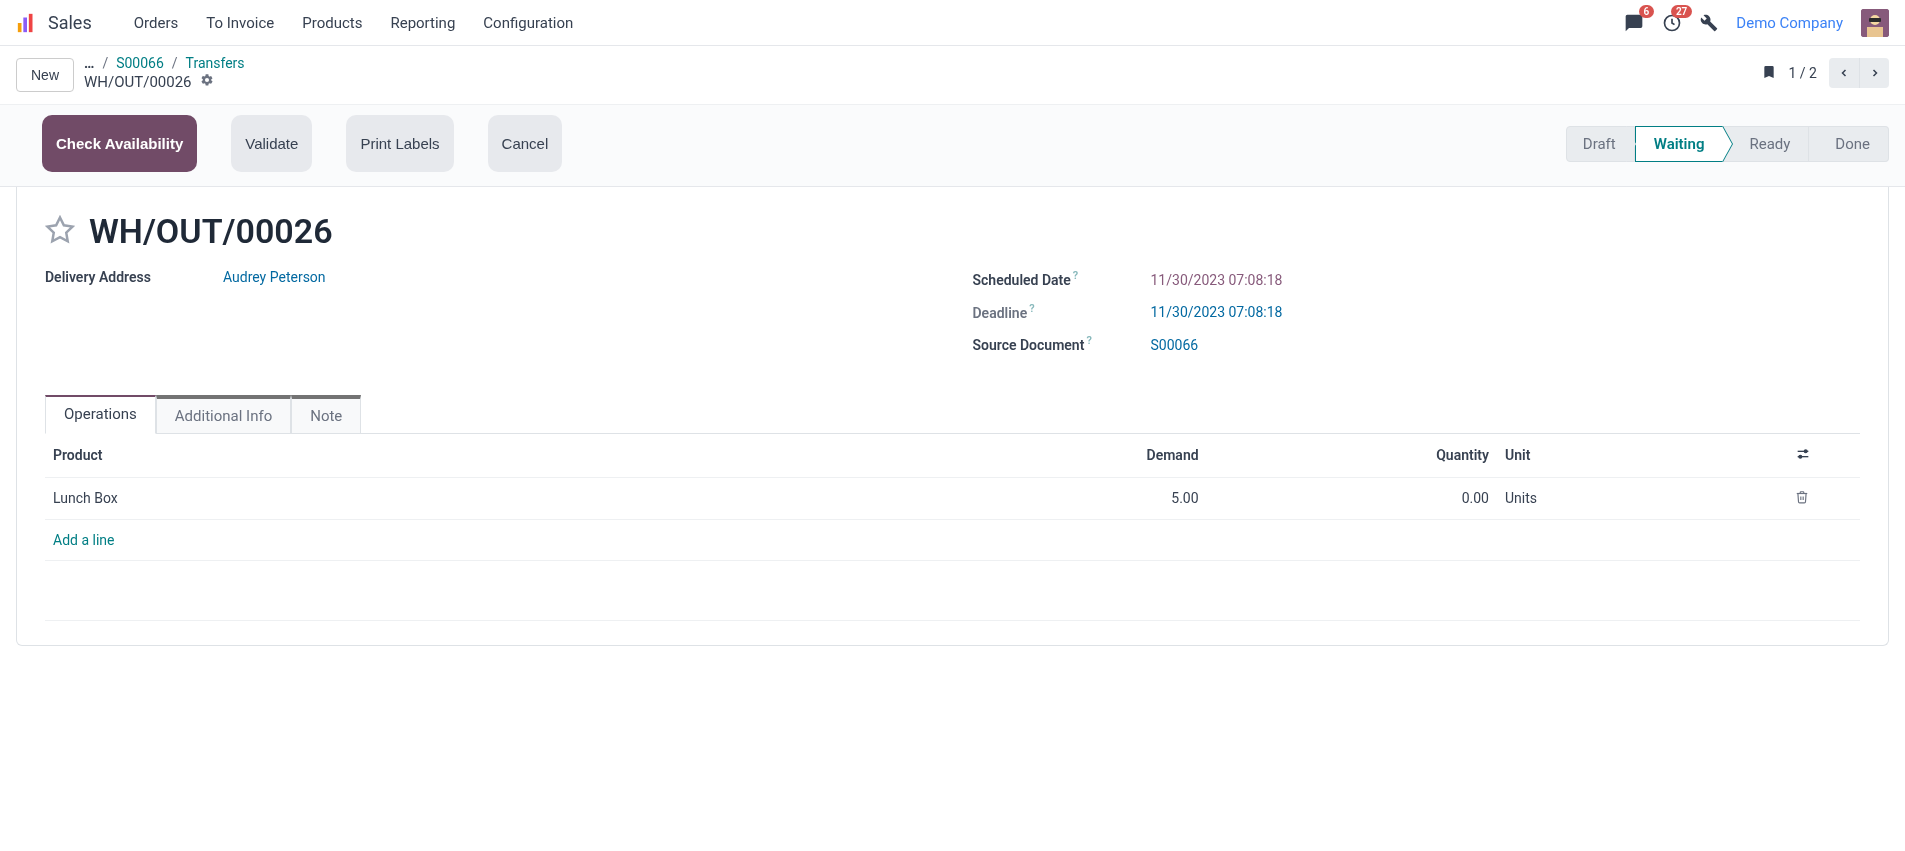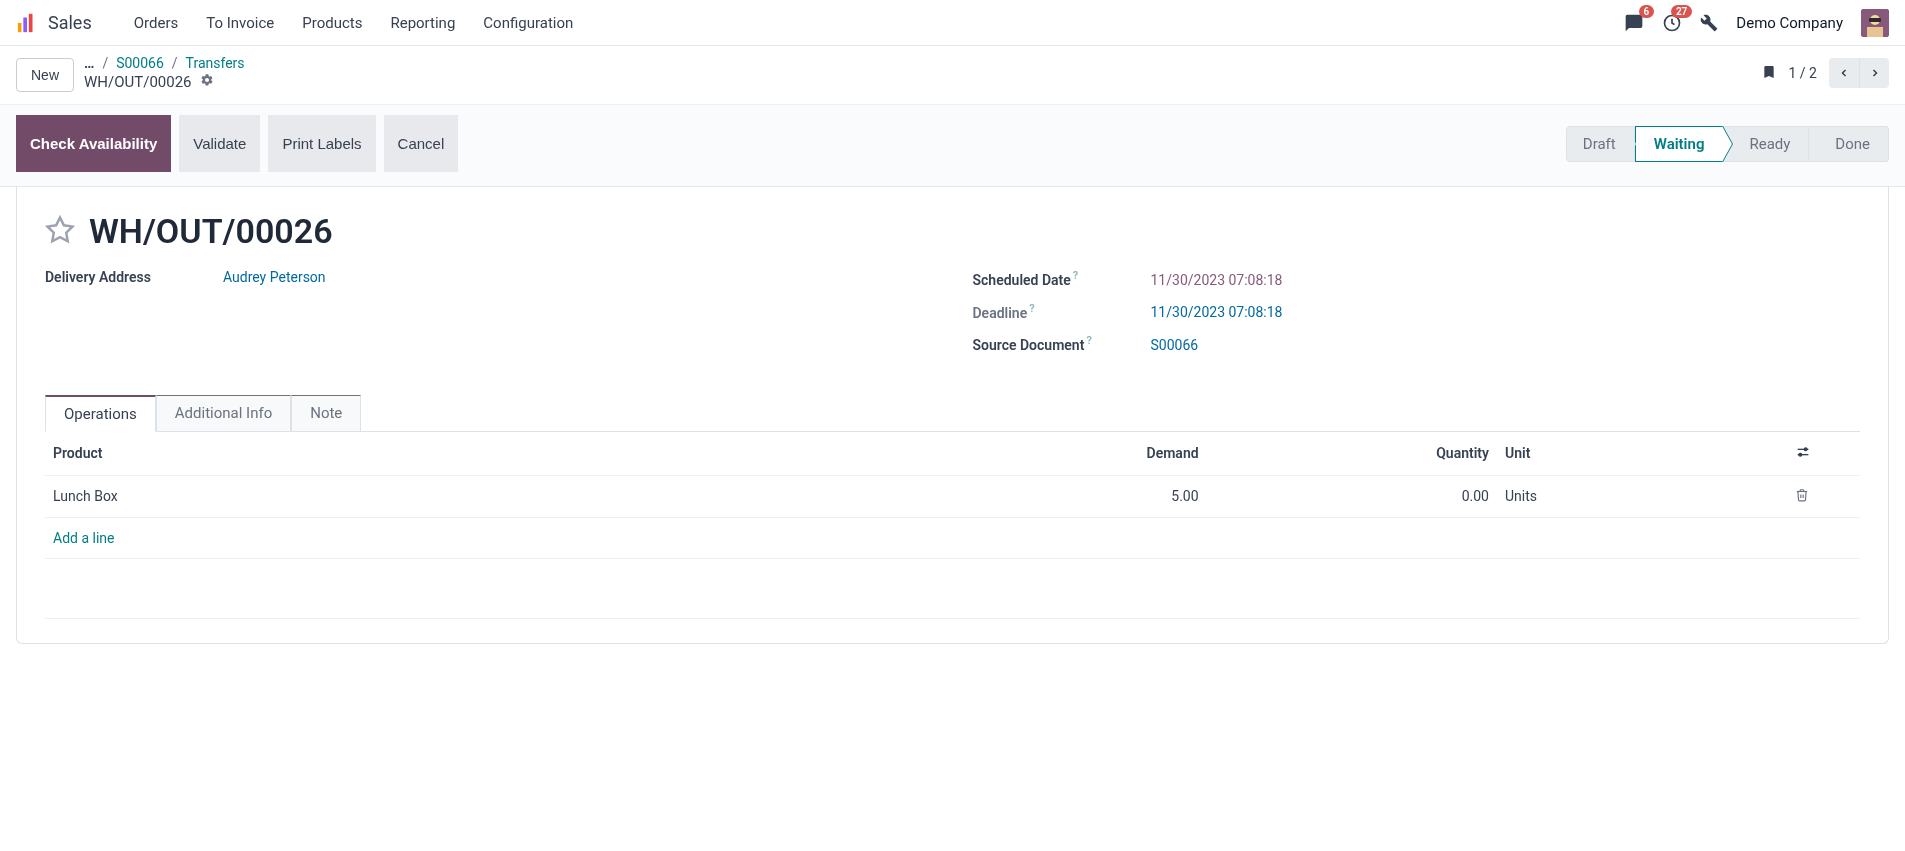--- a/index.html
+++ b/index.html
@@ -19,21 +19,21 @@
   .brand-icon { width: 22px; height: 22px; display: inline-block; }
   .nav-menu { display: flex; gap: 28px; margin-left: 18px; }
   .nav-menu a { color: #374151; text-decoration: none; font-size: 15px; cursor: pointer; }
   .topnav-right { margin-left: auto; display: flex; align-items: center; gap: 18px; }
   .icon-btn { position: relative; cursor: pointer; display: inline-flex; align-items: center; }
   .badge {
     position: absolute; top: -8px; right: -10px;
     background: #d9534f; color: #fff; border-radius: 9px;
     font-size: 10px; padding: 1px 5px; font-weight: 600;
   }
-  .company-name { font-size: 15px; color: #0f172a; }
+  .company-name { font-size: 15px; color: #3b82f6; }
   .avatar { width: 28px; height: 28px; border-radius: 3px; background: #714b67; display:flex; align-items:center; justify-content:center; overflow:hidden; }
   
   .crumbbar {
     display: flex; align-items: center; padding: 8px 16px 12px 16px;
   }
   .new-btn {
     border: 1px solid #ccc; background: #fff; color: #374151;
     padding: 8px 14px; border-radius: 4px; font-size: 14px; cursor: pointer;
     align-self: flex-start; margin-top: 4px;
   }
@@ -56,23 +56,24 @@
   .pager-btn:last-child { border-radius: 0 4px 4px 0; border-left: 1px solid #dee2e6; }
 
   
   .actionbar {
     display: flex; align-items: center; padding: 10px 16px 14px 16px;
     border-top: 1px solid #eef0f2;
     border-bottom: 1px solid #e5e7eb;
     background: #fafbfc;
   }
   .btn {
-    padding: 20px 14px; border-radius: 0; font-size: 15px;
+    padding: 20px 14px; border-radius: 10px; font-size: 15px;
     border: none; cursor: pointer; background: #e7e9ed; color: #374151;
     margin-right: 8px;
+    margin-left: 26px;
   }
   .btn.primary { background: #714b67; color: #fff; font-weight: 600; }
 
   .statusbar { margin-left: auto; display: flex; align-items: center; height: 36px; }
   .status-step {
     position: relative; padding: 8px 18px 8px 26px;
     background: #e9ecef; color: #6b7280; font-size: 15px;
     border: 1px solid #dee2e6; border-left: none;
     height: 36px; display: flex; align-items: center;
   }
@@ -124,21 +125,21 @@
   .tabs { display: flex; border-bottom: 1px solid #dee2e6; margin-top: 28px; }
   .tab {
     padding: 8px 18px; border: 1px solid transparent; border-bottom: none;
     color: #6b7280; cursor: pointer; font-size: 15px;
   }
   .tab.active {
     border: 1px solid #dee2e6; border-bottom: 1px solid #fff;
     margin-bottom: -1px; border-top: 2px solid #714b67; color: #374151;
   }
   .tab + .tab { border-left: 1px solid #dee2e6; }
-  .tab:not(.active) { border-top:1px solid #737373; border-right:1px solid #dee2e6; background:#f8f9fa; }
+  .tab:not(.active) { border-top:4px solid #737373; border-right:1px solid #dee2e6; background:#f8f9fa; }
   .tab:not(.active):first-of-type { border-left:1px solid #dee2e6; }
 
   
   .table { width: 100%; border-collapse: collapse; margin-top: 0; }
   .table th, .table td {
     text-align: left; padding: 12px 8px; border-bottom: 1px solid #eef0f2;
     font-size: 14px;
   }
   .table th { font-weight: 600; color: #374151; }
   .table th.right, .table td.right { text-align: right; }

